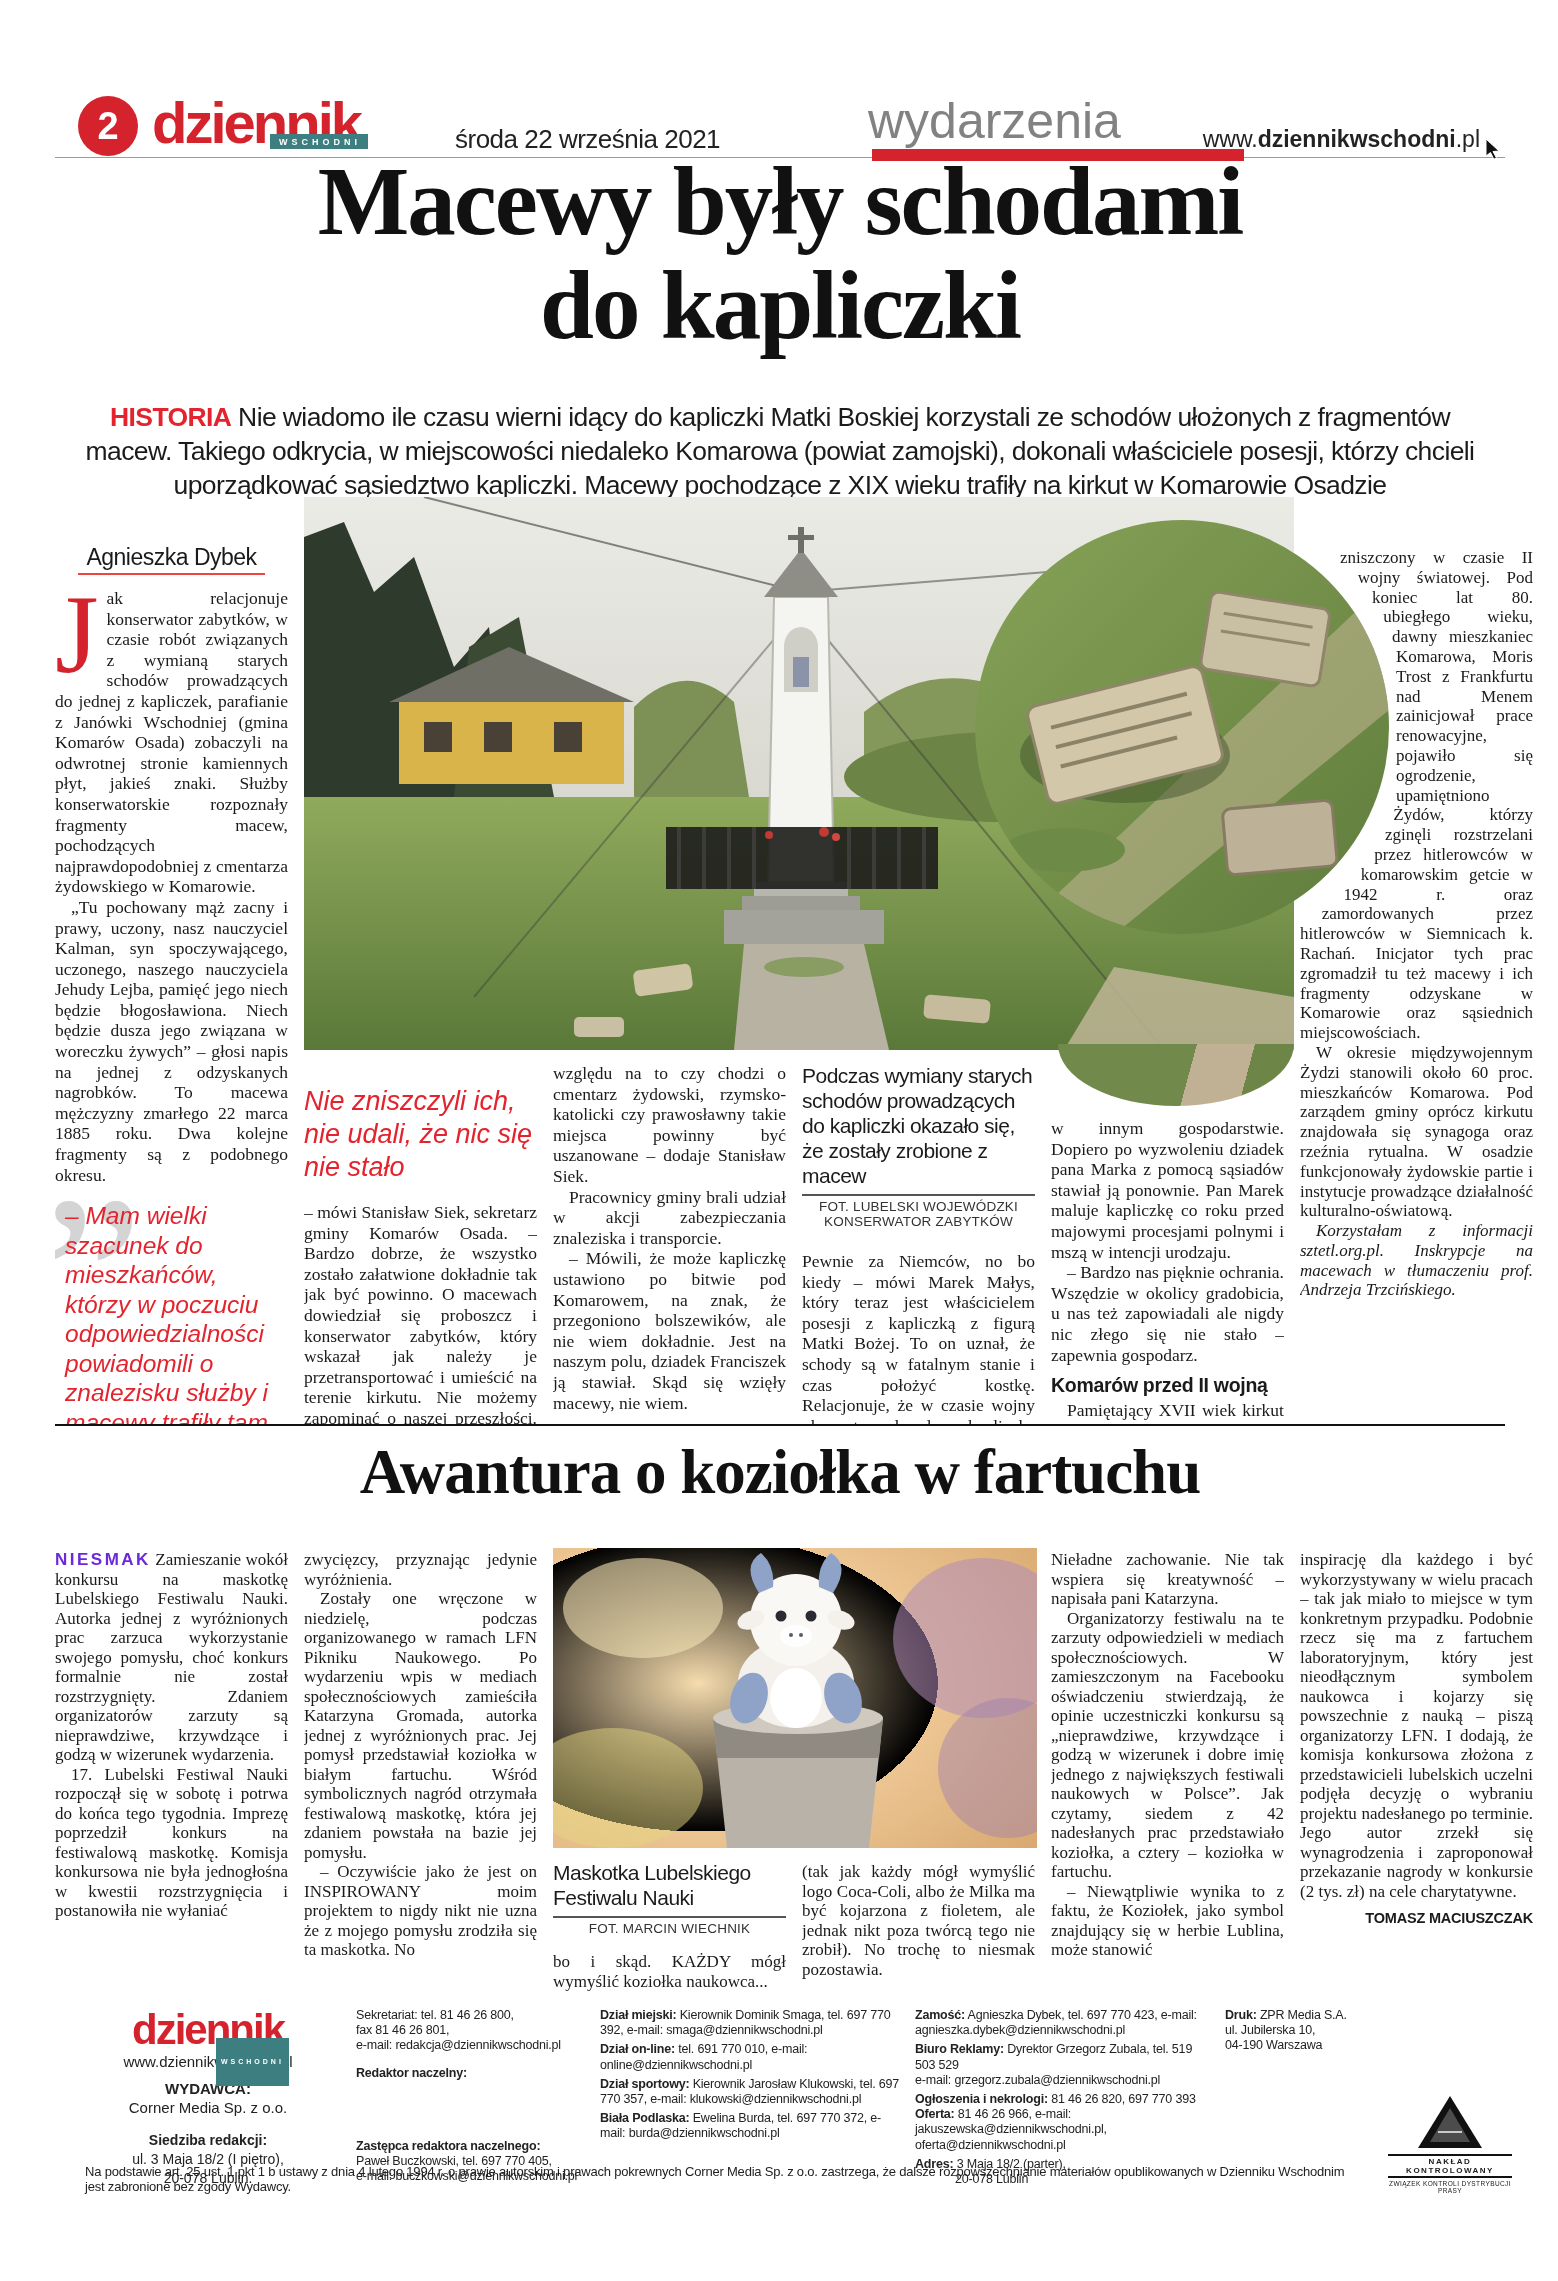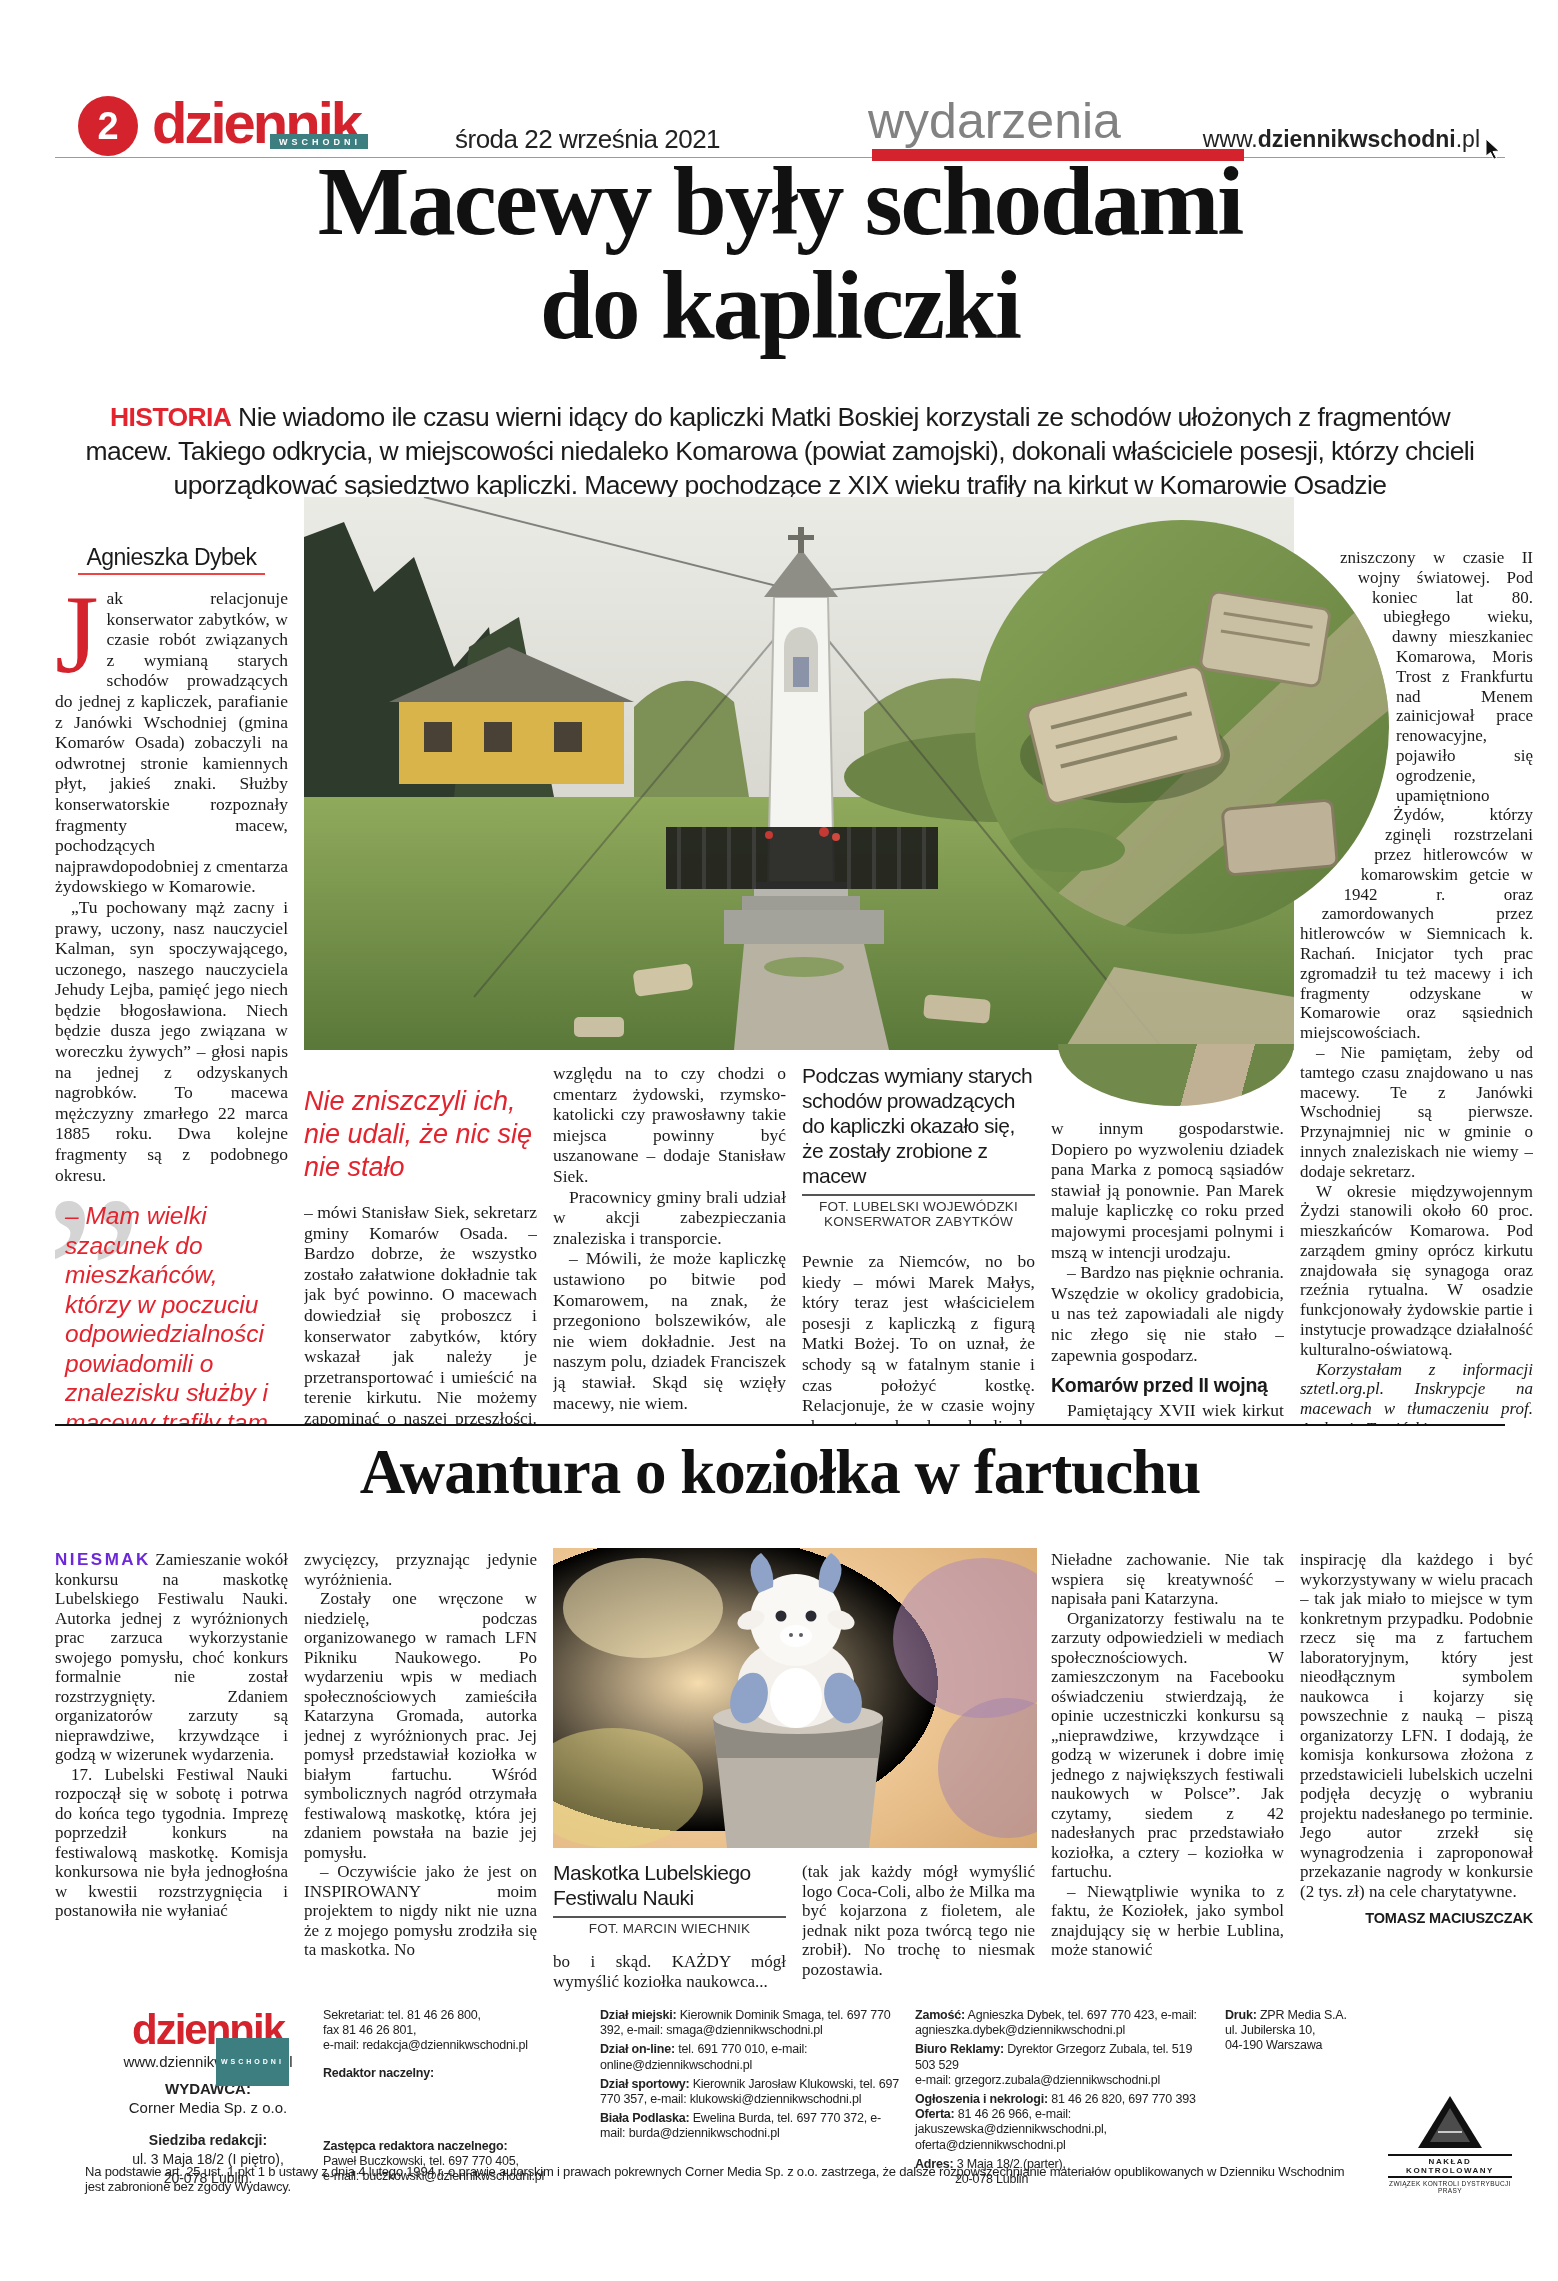--- a/index.html
+++ b/index.html
@@ -274,21 +274,20 @@
   <div class="abs col" style="left:1051px;top:1118px;height:306px;overflow:hidden;">
     <p>w innym gospodarstwie. Dopiero po wyzwoleniu dziadek pana Marka z pomocą sąsiadów stawiał ją ponownie. Pan Marek maluje kapliczkę co roku przed majowymi procesjami polnymi i mszą w intencji urodzaju.</p>
     <p>– Bardzo nas pięknie ochrania. Wszędzie w okolicy gradobicia, u nas też zapowiadali ale nigdy nic złego się nie stało – zapewnia gospodarz.</p>
     <div class="subhead">Komarów przed II wojną</div>
     <p style="text-indent:16px;">Pamiętający XVII wiek kirkut w Komarowie został</p>
   </div>
 
   <div class="abs col col6wrap">
     <div class="col6float"></div>
     <p>zniszczony w czasie II wojny światowej. Pod koniec lat 80. ubiegłego wieku, dawny mieszkaniec Komarowa, Moris Trost z Frankfurtu nad Menem zainicjował prace renowacyjne, pojawiło się ogrodzenie, upamiętniono Żydów, którzy zginęli rozstrzelani przez hitlerowców w komarowskim getcie w 1942 r. oraz zamordowanych przez hitlerowców w Siemnicach k. Rachań. Inicjator tych prac zgromadził tu też macewy i ich fragmenty odzyskane w Komarowie oraz sąsiednich miejscowościach.</p>
-    <p>– Nie pamiętam, żeby od tamtego czasu znajdowano u nas macewy. Te z Janówki Wschodniej są pierwsze. Przynajmniej nic w gminie o innych znaleziskach nie wiemy – dodaje sekretarz.</p>
     <p>W okresie międzywojennym Żydzi stanowili około 60 proc. mieszkańców Komarowa. Pod zarządem gminy oprócz kirkutu znajdowała się synagoga oraz rzeźnia rytualna. W osadzie funkcjonowały żydowskie partie i instytucje prowadzące działalność kulturalno-oświatową.</p>
     <p class="italicnote">Korzystałam z informacji sztetl.org.pl. Inskrypcje na macewach w tłumaczeniu prof. Andrzeja Trzcińskiego.</p>
   </div>
 
   <div class="abs rule-article"></div>
 
   <div class="abs headline2">Awantura o koziołka w fartuchu</div>
 
   <div class="abs a2col" style="left:55px;top:1550px;height:420px;overflow:hidden;">
     <p><span class="kicker2">NIESMAK</span><span> Zamieszanie wokół konkursu na maskotkę Lubelskiego Festiwalu Nauki. Autorka jednej z wyróżnionych prac zarzuca wykorzystanie swojego pomysłu, choć konkurs formalnie nie został rozstrzygnięty. Zdaniem organizatorów zarzuty są nieprawdziwe, krzywdzące i godzą w wizerunek wydarzenia.</span></p>
@@ -366,21 +365,21 @@
       <span class="flogo-sub">WSCHODNI</span>
     </span>
     <div class="fline">www.dziennikwschodni.pl</div>
     <div class="fline fbold" style="margin-top:8px;">WYDAWCA:</div>
     <div class="fline">Corner Media Sp. z o.o.</div>
     <div class="fline fbold" style="margin-top:14px;font-size:14px;">Siedziba redakcji:</div>
     <div class="fline" style="font-size:14px;">ul. 3 Maja 18/2 (I piętro),</div>
     <div class="fline" style="font-size:14px;">20-078 Lublin.</div>
   </div>
 
-  <div class="abs fblock" style="left:323px;top:2008px;width:300px;">
+  <div class="abs fblock" style="left:356px;top:2008px;width:300px;">
     <div>Sekretariat: tel. 81 46 26 800,</div>
     <div>fax 81 46 26 801,</div>
     <div>e-mail: redakcja@dziennikwschodni.pl</div>
     <div class="fgap"></div>
     <div><b>Redaktor naczelny:</b></div>
     <div style="height:58px;"></div>
     <div><b>Zastępca redaktora naczelnego:</b></div>
     <div>Paweł Buczkowski, tel. 697 770 405,</div>
     <div>e-mail: buczkowski@dziennikwschodni.pl</div>
   </div>

